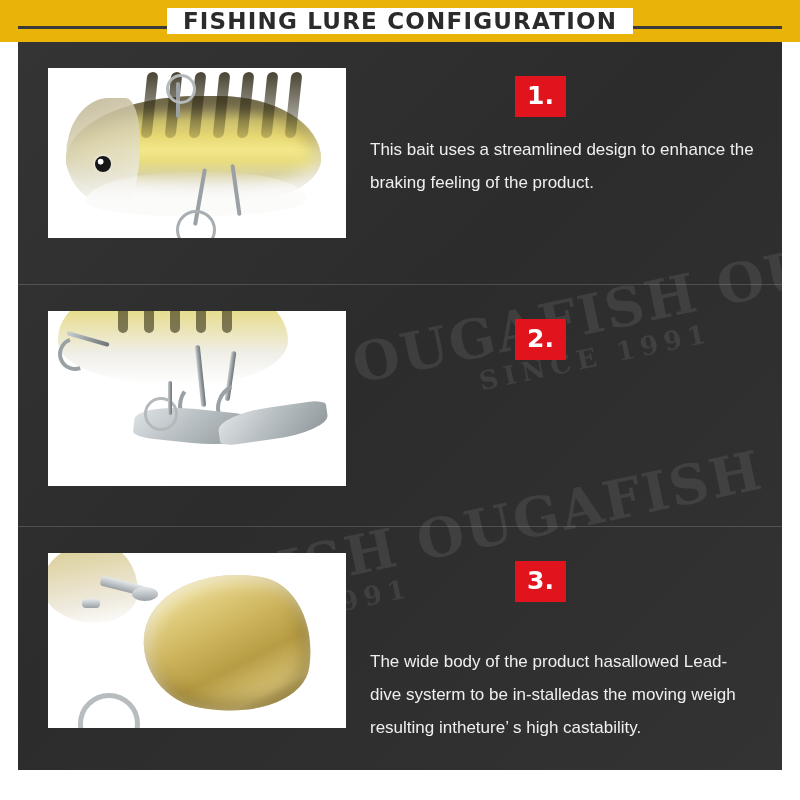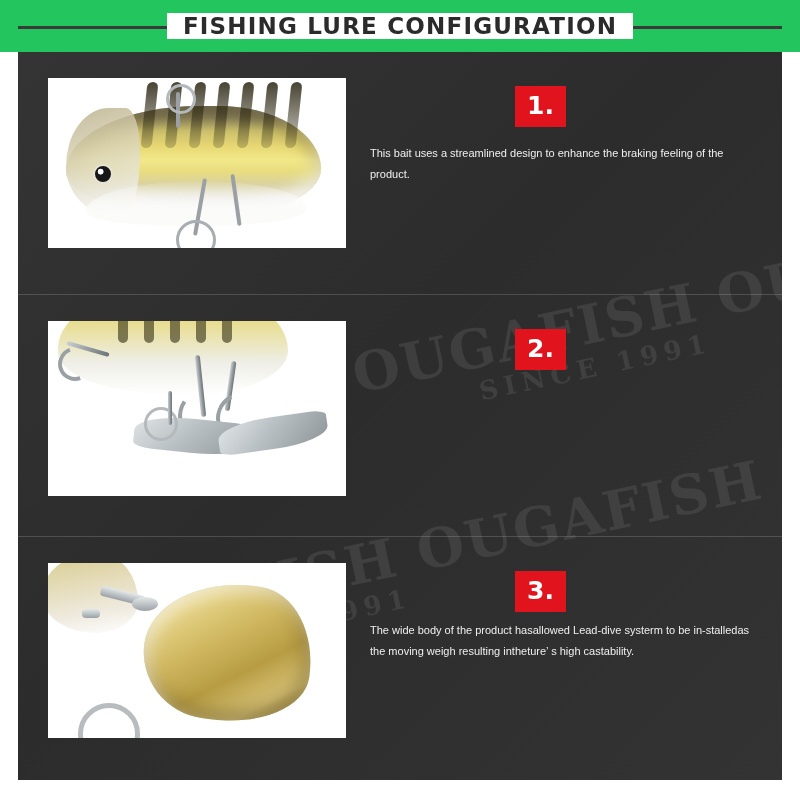--- a/index.html
+++ b/index.html
@@ -17,25 +17,25 @@
     position: relative;
     width: 800px;
     height: 800px;
     background: #ffffff;
     box-sizing: border-box;
   }
 
   
   .header {
     position: relative;
-    height: 52px;
+    height: 42px;
     display: flex;
     align-items: center;
     justify-content: center;
-    background: #22c55e;
+    background: #eab308;
   }
   .header-rule {
     position: absolute;
     top: 26px;
     height: 3px;
     background: #3a3a3a;
   }
   .header-rule.left { left: 18px; width: 162px; }
   .header-rule.right { right: 18px; width: 162px; }
   .header-title {
@@ -134,30 +134,30 @@
     font-family: "DejaVu Sans", sans-serif;
     font-weight: bold;
     font-size: 25px;
     line-height: 1;
     padding: 7px 12px 9px 12px;
     letter-spacing: 0px;
   }
   .body-text {
     margin-top: 16px;
     color: #efefef;
-    font-size: 11px;
+    font-size: 17px;
     line-height: 1.95;
     font-family: "Liberation Sans", sans-serif;
     max-width: 400px;
   }
   .row-1 .num-badge { margin-left: 145px; }
   .row-2 .num-badge { margin-left: 145px; }
   .row-3 .num-badge { margin-left: 145px; }
   .row-2 .body-text { margin-top: 30px; }
-  .row-3 .body-text { margin-top: 8px; }
+  .row-3 .body-text { margin-top: 43px; }
 
   
   .art { position: absolute; inset: 0; }
 
   
   .crank-bg { position:absolute; inset:0; background:#ffffff; }
   .crank-body {
     position: absolute;
     left: 18px; top: 28px;
     width: 255px; height: 112px;

